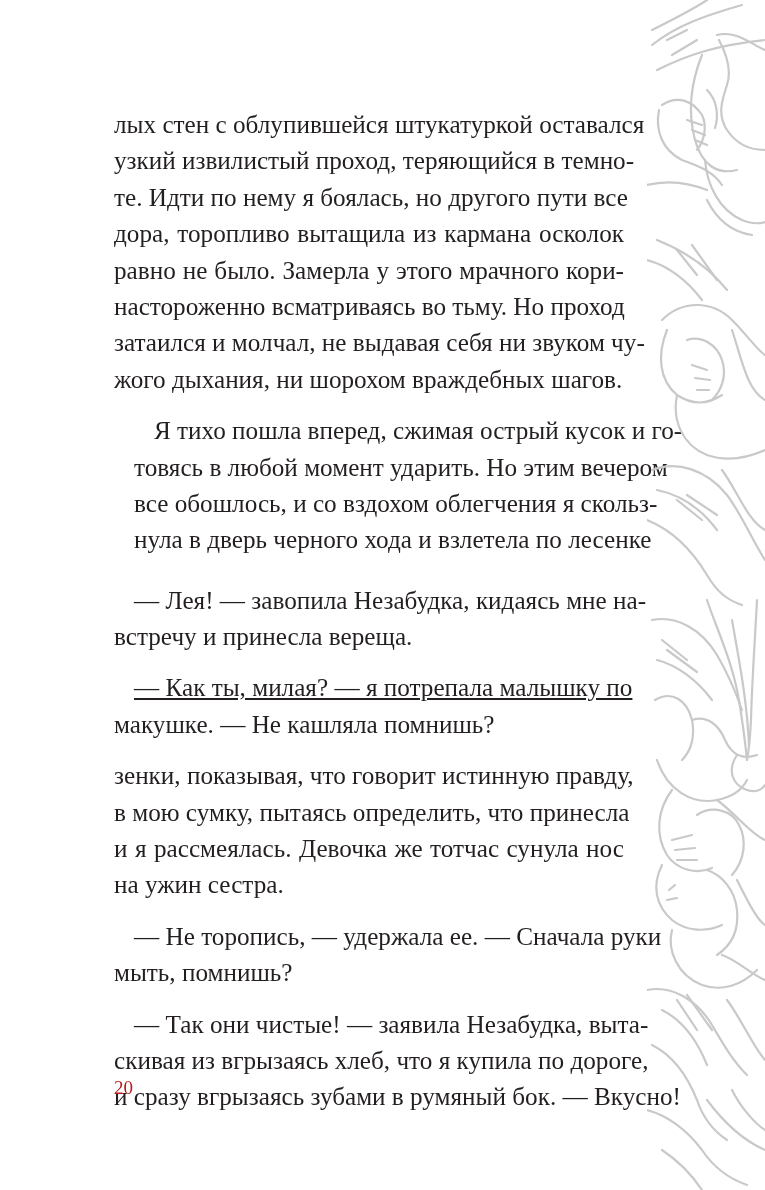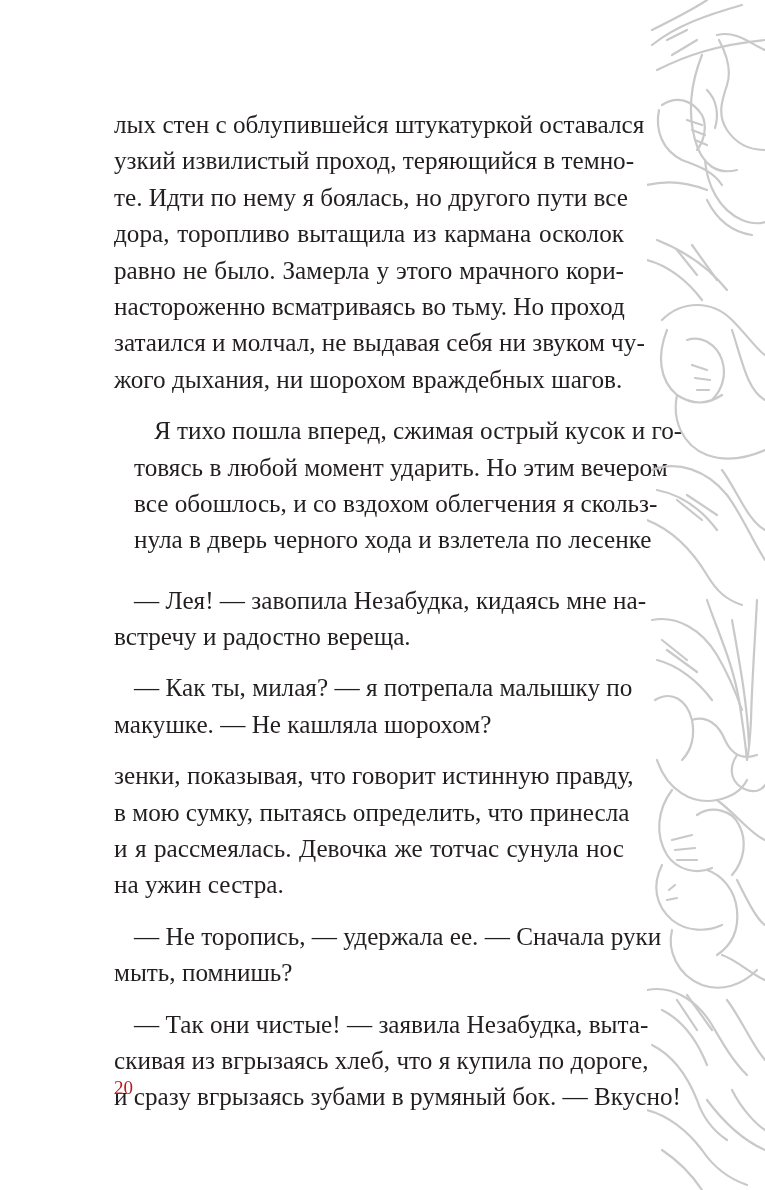--- a/index.html
+++ b/index.html
@@ -83,26 +83,26 @@
 
     <p class="para indent">
       <span class="line" style="padding-left:20px;">Я тихо пошла вперед, сжимая острый кусок и го-</span>
       <span class="line">товясь в любой момент ударить. Но этим вечером</span>
       <span class="line">все обошлось, и со вздохом облегчения я скольз-</span>
       <span class="line">нула в дверь черного хода и взлетела по лесенке</span>
     </p>
 
     <p class="para">
       <span class="line" style="padding-left:20px;margin-top:24px;">— Лея! — завопила Незабудка, кидаясь мне на-</span>
-      <span class="line last">встречу и радостно вереща.</span>
+      <span class="line last">встречу и принесла вереща.</span>
     </p>
 
     <p class="para">
-      <span class="line" style="padding-left:20px;">— Как ты, милая? — я потрепала малышку по</span>
-      <span class="line last">макушке. — Не кашляла шорохом?</span>
+      <span class="line" style="padding-left:20px;text-decoration:underline;">— Как ты, милая? — я потрепала малышку по</span>
+      <span class="line last">макушке. — Не кашляла помнишь?</span>
     </p>
 
     <p class="para">
       <span class="line">зенки, показывая, что говорит истинную правду,</span>
       <span class="line">в мою сумку, пытаясь определить, что принесла</span>
       <span class="line">и я рассмеялась. Девочка же тотчас сунула нос</span>
       <span class="line last">на ужин сестра.</span>
     </p>
 
     <p class="para">

